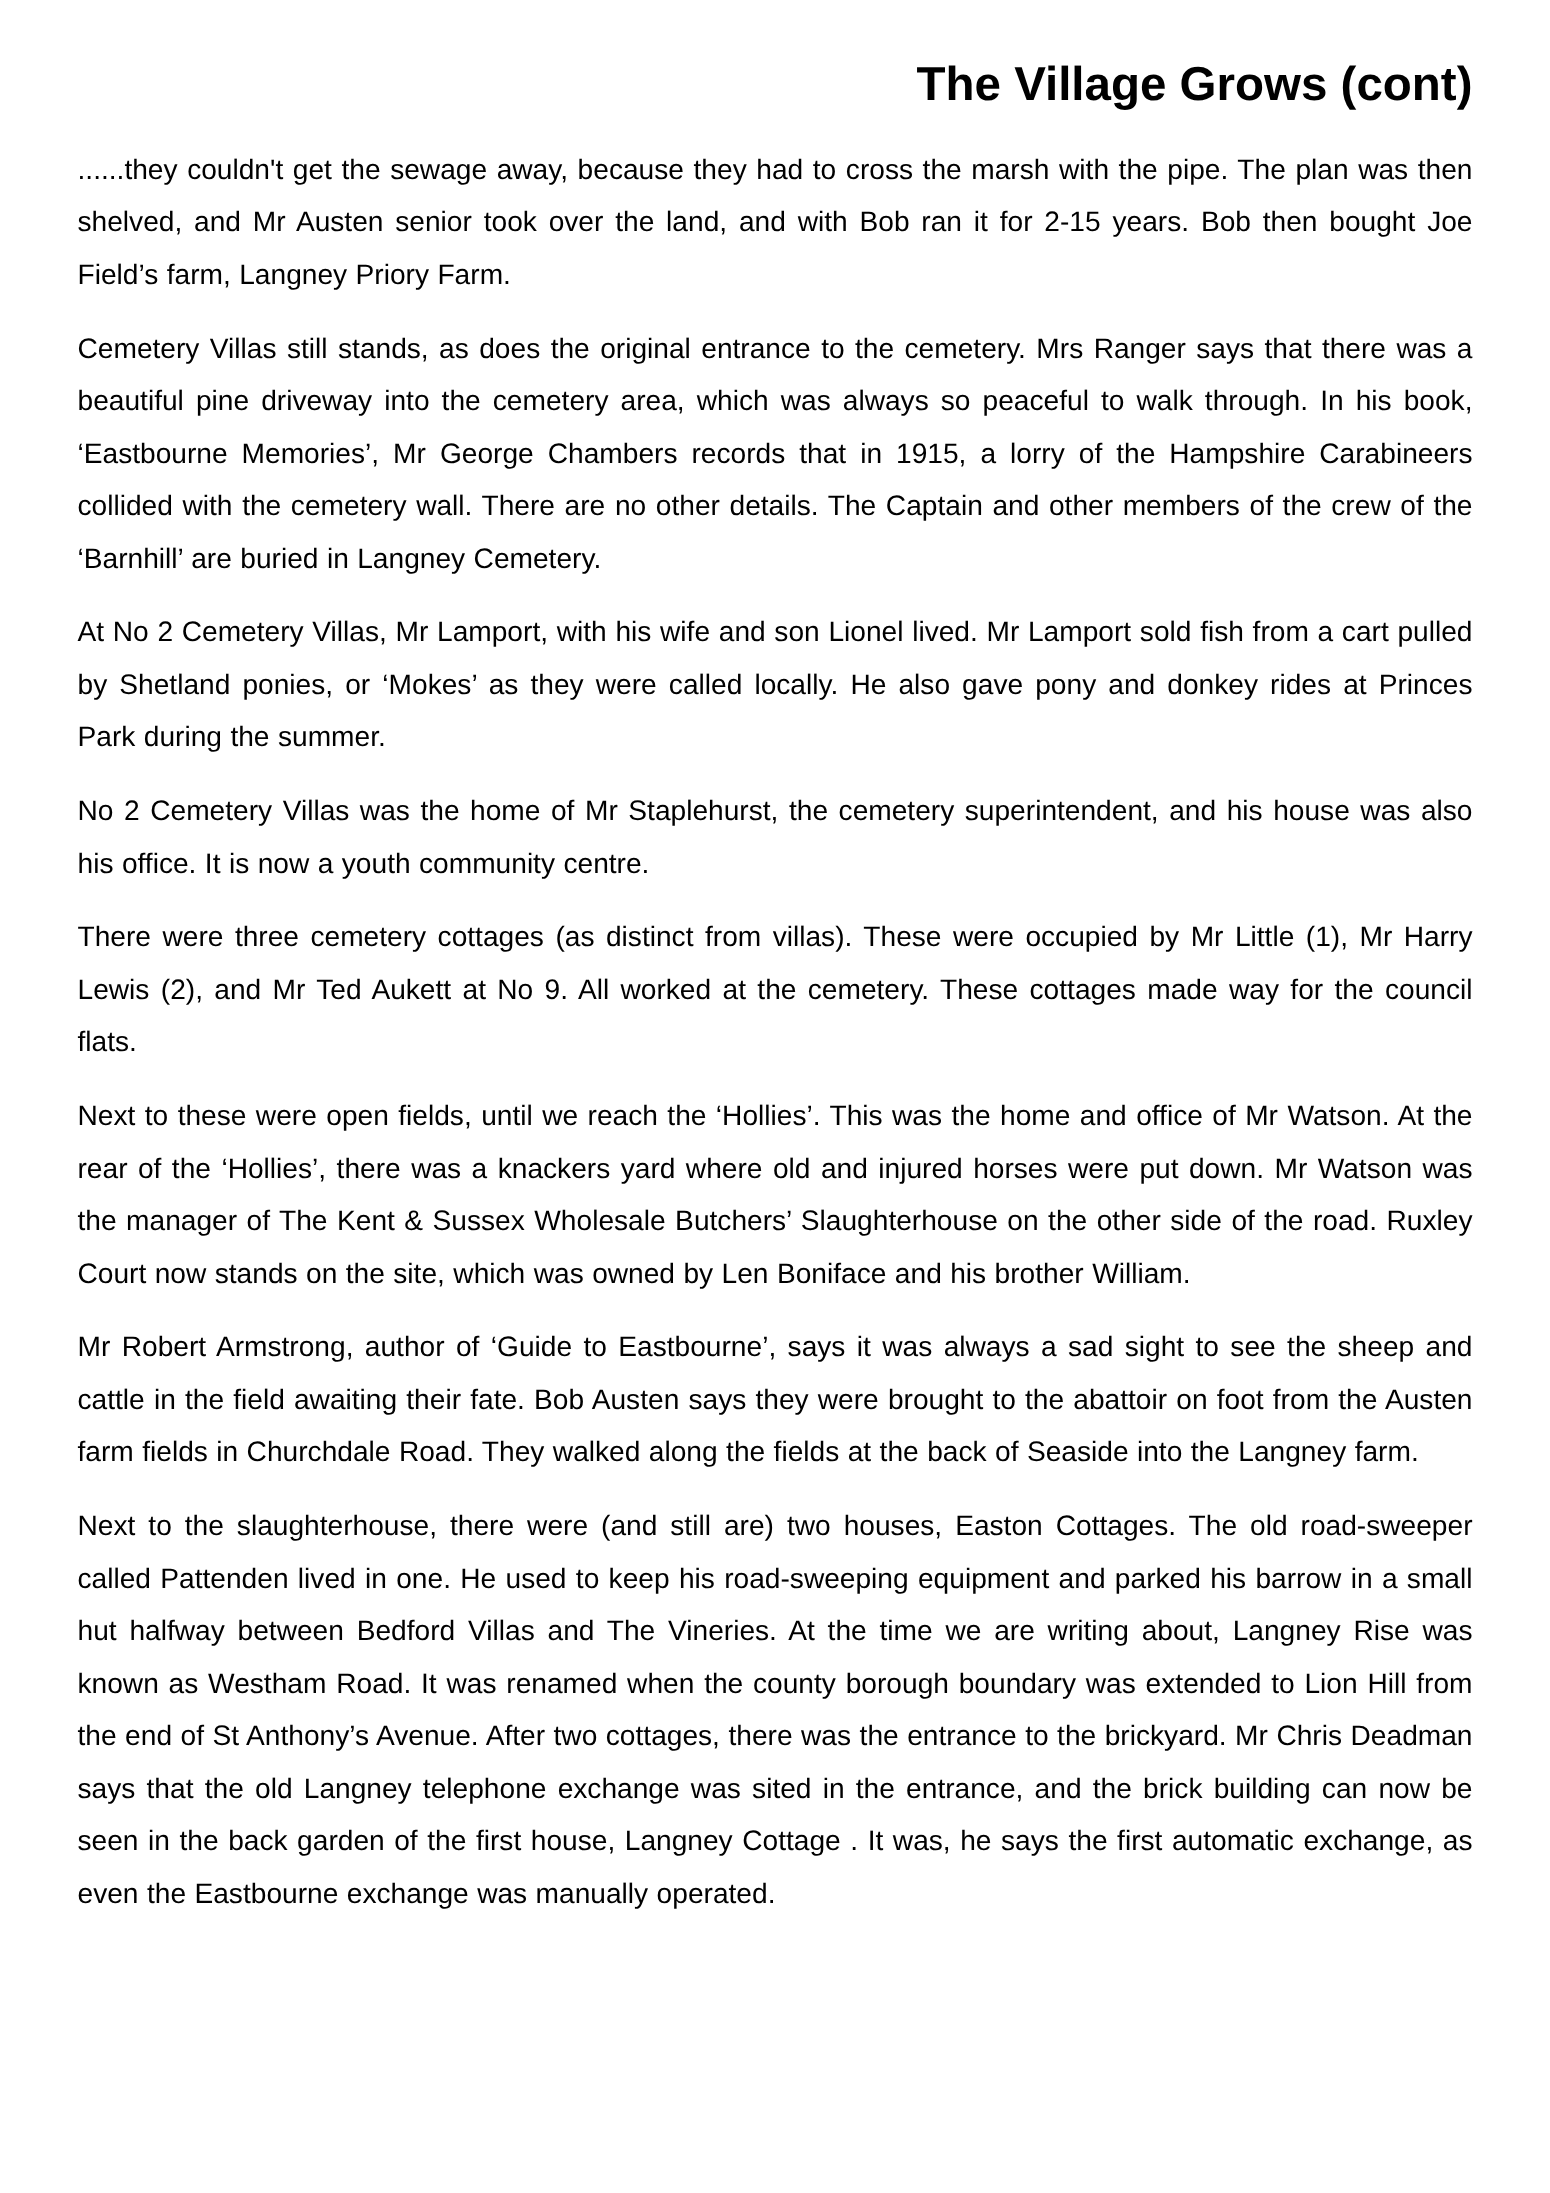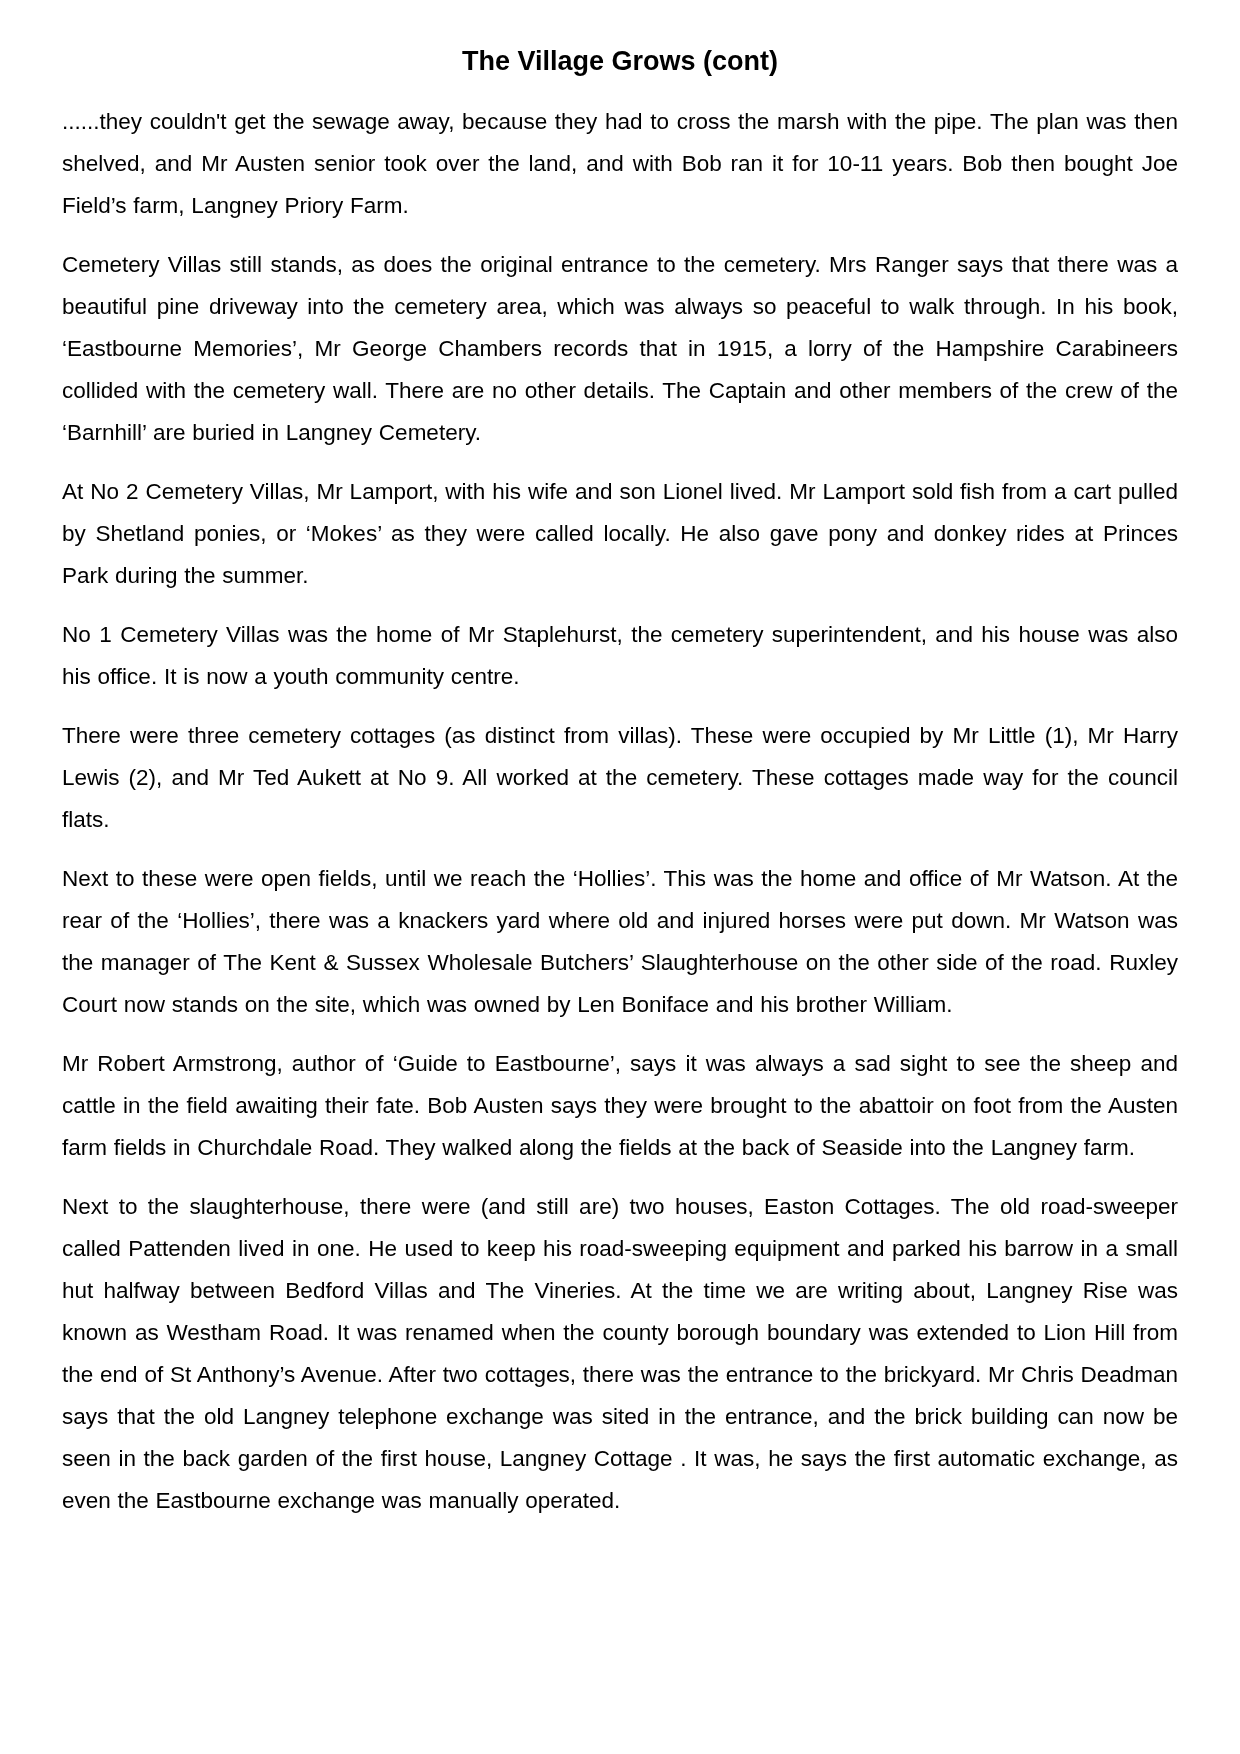--- a/index.html
+++ b/index.html
@@ -15,48 +15,48 @@
     color: #000000;
   }
   .page {
     box-sizing: border-box;
     width: 1240px;
     height: 1754px;
     padding: 44px 62px 0 62px;
     background: #ffffff;
   }
   .doc-title {
-    font-size: 27px;
+    font-size: 38px;
     font-weight: bold;
-    text-align: center;
+    text-align: right;
     margin: 0 0 22px 0;
     line-height: 1.3;
     letter-spacing: 0;
   }
   .para {
     font-size: 22.5px;
     line-height: 42px;
     text-align: justify;
     margin: 0 0 17px 0;
     word-spacing: 0.5px;
   }
 </style>
 </head>
 <body>
 
 <div class="page">
   <h1 class="doc-title">The Village Grows (cont)</h1>
 
-  <p class="para">......they couldn't get the sewage away, because  they had to cross the marsh with the pipe. The plan was then shelved, and Mr Austen senior took over the land, and with Bob ran it for 10-11 years. Bob then bought Joe Field’s farm,  Langney Priory Farm.</p>
+  <p class="para">......they couldn't get the sewage away, because  they had to cross the marsh with the pipe. The plan was then shelved, and Mr Austen senior took over the land, and with Bob ran it for 2-15 years. Bob then bought Joe Field’s farm,  Langney Priory Farm.</p>
 
   <p class="para">Cemetery Villas still stands, as does the original entrance to the cemetery. Mrs Ranger says that there was a beautiful pine driveway into the cemetery area, which was always so peaceful to walk through. In his book, ‘Eastbourne Memories’, Mr George Chambers records that in 1915, a lorry of the Hampshire Carabineers collided with the cemetery wall. There are no other details. The Captain and other members of the crew of the ‘Barnhill’ are buried in Langney Cemetery.</p>
 
   <p class="para">At No 2 Cemetery Villas, Mr Lamport, with his wife and son Lionel lived. Mr Lamport sold fish from a cart pulled by Shetland ponies, or ‘Mokes’ as they were called locally. He also gave pony and donkey rides at Princes Park during the summer.</p>
 
-  <p class="para">No 1 Cemetery Villas was the home of Mr Staplehurst, the cemetery superintendent, and his house was also his office. It is now a youth community centre.</p>
+  <p class="para">No 2 Cemetery Villas was the home of Mr Staplehurst, the cemetery superintendent, and his house was also his office. It is now a youth community centre.</p>
 
   <p class="para">There were three cemetery cottages (as distinct from villas). These were occupied by Mr Little (1), Mr Harry Lewis (2), and Mr Ted Aukett at No 9. All worked at the cemetery. These cottages made way for the council flats.</p>
 
   <p class="para">Next to these were open fields, until we reach the ‘Hollies’.  This was the home and office of Mr Watson. At the rear of the ‘Hollies’, there was a knackers yard where old and injured horses were put down. Mr Watson was the manager of The Kent &amp; Sussex Wholesale Butchers’ Slaughterhouse on the other side of the road. Ruxley Court now stands on the site, which was owned by Len Boniface and his brother William.</p>
 
   <p class="para">Mr Robert Armstrong, author of ‘Guide to Eastbourne’, says it was always a sad sight to see the sheep and cattle in the field awaiting their fate.  Bob Austen says they were brought to the abattoir on foot from the Austen farm fields in Churchdale Road. They walked along the fields at the back of Seaside into the Langney farm.</p>
 
   <p class="para">Next to the slaughterhouse, there were (and still are) two houses, Easton Cottages. The old road-sweeper called Pattenden lived in one. He used to keep his road-sweeping equipment and parked his barrow in a small hut halfway between Bedford Villas and The Vineries. At the time we are writing about, Langney Rise was known as Westham Road. It was renamed when the county borough boundary was extended to Lion Hill from the end of St Anthony’s Avenue. After two cottages, there was the entrance to the brickyard. Mr Chris Deadman says that the old Langney telephone exchange was sited in the entrance, and the brick building can now be seen in the back garden of the first house, Langney Cottage . It was, he says the first automatic exchange, as even the Eastbourne exchange was manually operated.</p>
 </div>
 

